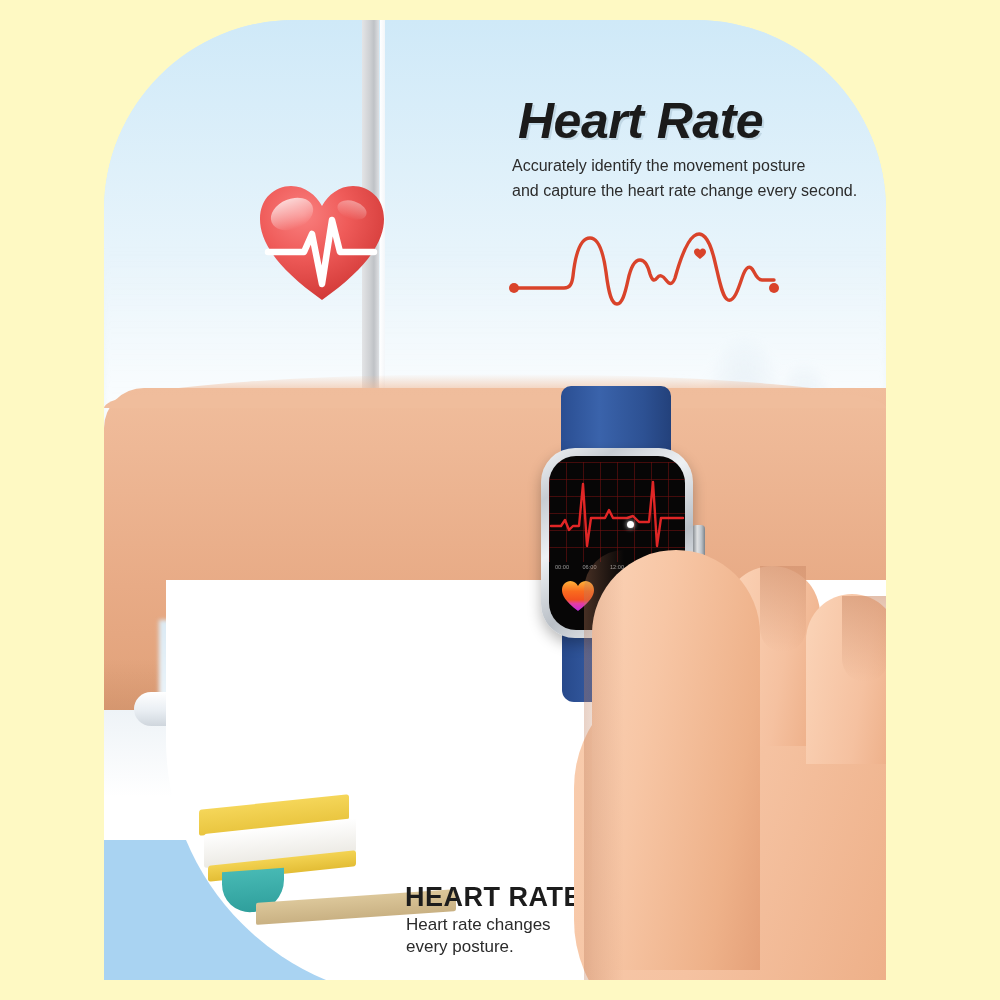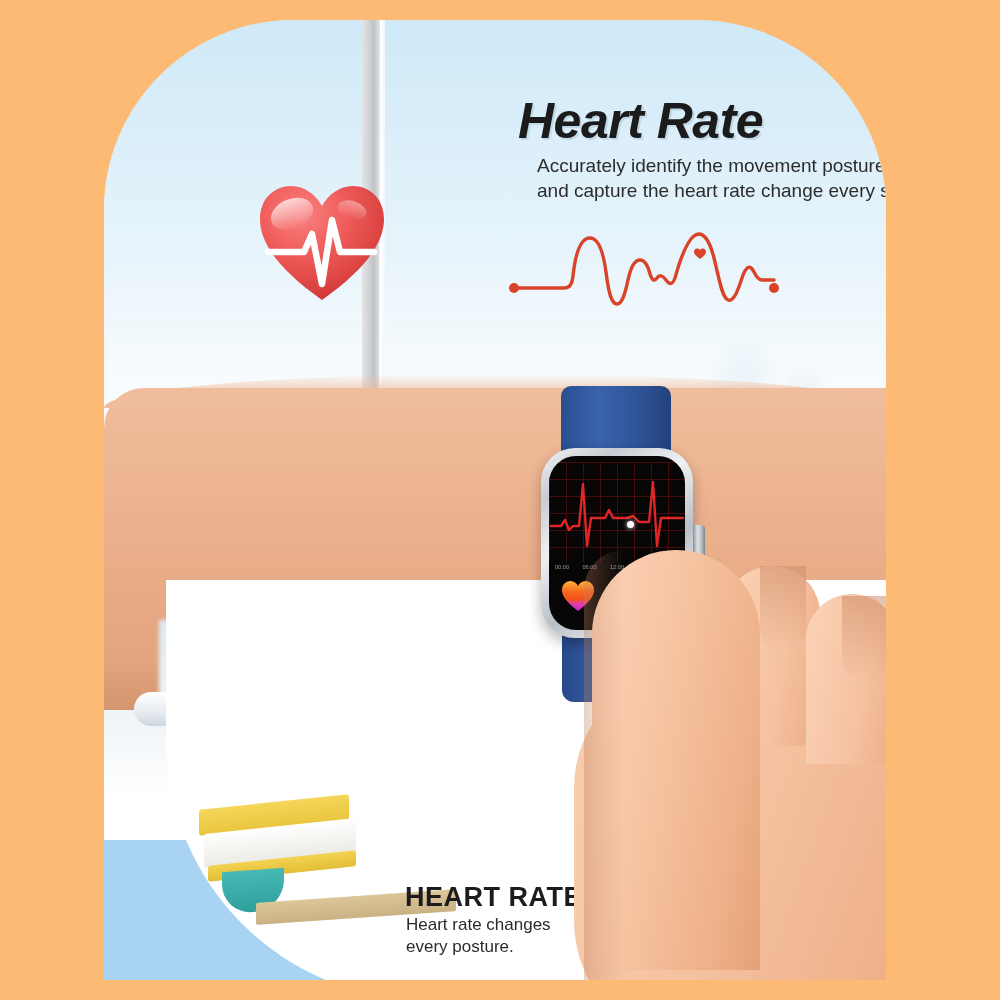--- a/index.html
+++ b/index.html
@@ -1,21 +1,21 @@
 <!DOCTYPE html>
 <html><head>
 <meta charset="utf-8">
 <style>
   html,body{margin:0;padding:0;}
   body{
     width:1000px;height:1000px;overflow:hidden;
     font-family:"Liberation Sans", sans-serif;
     background:#f9ddd7;
   }
-  #stage{position:relative;width:1000px;height:1000px;overflow:hidden;background:#fdba74;}
+  #stage{position:relative;width:1000px;height:1000px;overflow:hidden;background:#fef9c3;}
 
   
   #card{
     position:absolute;left:104px;top:20px;width:782px;height:960px;
     border-radius:190px 190px 0 0;
     overflow:hidden;
     background:linear-gradient(180deg,#cfe9f8 0%, #d9eefb 45%, #e4f3fc 100%);
   }
 
   
@@ -45,23 +45,22 @@
   
   .title{
     position:absolute;left:414px;top:72px;
     font-size:50px;font-weight:bold;font-style:italic;
     letter-spacing:-0.5px;color:#1b1b1b;
     text-shadow:2px 2px 0 rgba(120,150,170,.25);
     white-space:nowrap;
   }
   .subtitle{
     position:absolute;left:408px;top:133px;
-    font-size:19px;line-height:25px;color:#2c2c2c;
+    font-size:16px;line-height:25px;color:#2c2c2c;
     white-space:nowrap;
-    margin-left:25px;
   }
 
   
   .heart-wrap{position:absolute;left:152px;top:160px;width:132px;height:126px;}
   .heart-wrap svg{display:block;}
 
   
   .wave{position:absolute;left:404px;top:196px;width:272px;height:92px;}
 
   

